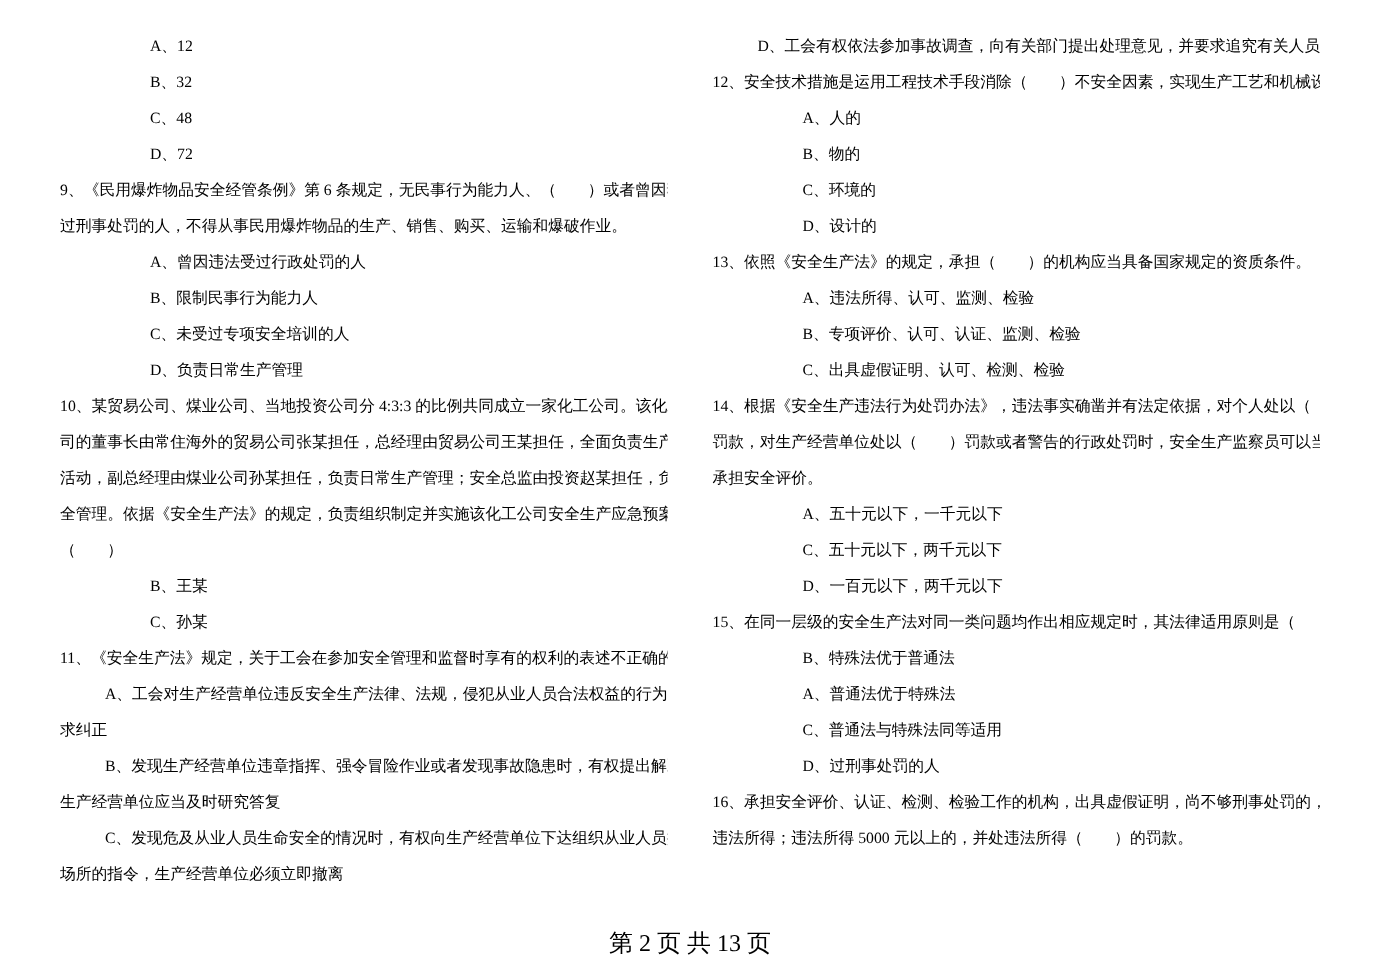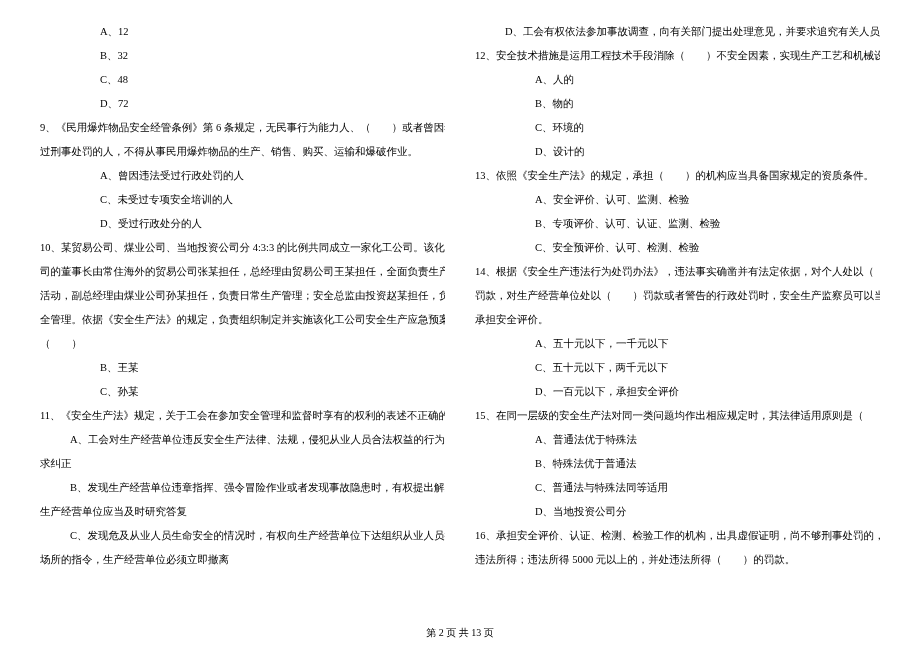--- a/index.html
+++ b/index.html
@@ -39,37 +39,38 @@
       padding-left: 60px;
     }
     .body-text {
       padding-left: 0px;
     }
     .footer {
       position: absolute;
       bottom: 10px;
       width: 100%;
       text-align: center;
-      font-size: 10px;
+      font-size: 16px;
     }
   </style>
 </head>
 <body>
 
 <div class="page-content">
   <div class="column">
     <div class="line indent-2">A、12</div>
     <div class="line indent-2">B、32</div>
     <div class="line indent-2">C、48</div>
     <div class="line indent-2">D、72</div>
     <div class="line body-text">9、《民用爆炸物品安全经管条例》第 6 条规定，无民事行为能力人、（　　）或者曾因犯罪受</div>
     <div class="line body-text">过刑事处罚的人，不得从事民用爆炸物品的生产、销售、购买、运输和爆破作业。</div>
     <div class="line indent-2">A、曾因违法受过行政处罚的人</div>
+    <div class="line indent-2">B、限制民事行为能力人</div>
     <div class="line indent-2">C、未受过专项安全培训的人</div>
-    <div class="line indent-2">D、受过行政处分的人</div>
+    <div class="line indent-2">D、负责日常生产管理</div>
     <div class="line body-text">10、某贸易公司、煤业公司、当地投资公司分 4:3:3 的比例共同成立一家化工公司。该化工公</div>
     <div class="line body-text">司的董事长由常住海外的贸易公司张某担任，总经理由贸易公司王某担任，全面负责生产经营</div>
     <div class="line body-text">活动，副总经理由煤业公司孙某担任，负责日常生产管理；安全总监由投资赵某担任，负责安</div>
     <div class="line body-text">全管理。依据《安全生产法》的规定，负责组织制定并实施该化工公司安全生产应急预案的是</div>
     <div class="line body-text">（　　）</div>
     <div class="line indent-2">B、王某</div>
     <div class="line indent-2">C、孙某</div>
     <div class="line body-text">11、《安全生产法》规定，关于工会在参加安全管理和监督时享有的权利的表述不正确的是（　）</div>
     <div class="line indent-1">A、工会对生产经营单位违反安全生产法律、法规，侵犯从业人员合法权益的行为，有权要</div>
     <div class="line body-text">求纠正</div>
@@ -80,32 +81,32 @@
   </div>
 
   <div class="column">
     <div class="line indent-1">D、工会有权依法参加事故调查，向有关部门提出处理意见，并要求追究有关人员的责任</div>
     <div class="line body-text">12、安全技术措施是运用工程技术手段消除（　　）不安全因素，实现生产工艺和机械设备等</div>
     <div class="line indent-2">A、人的</div>
     <div class="line indent-2">B、物的</div>
     <div class="line indent-2">C、环境的</div>
     <div class="line indent-2">D、设计的</div>
     <div class="line body-text">13、依照《安全生产法》的规定，承担（　　）的机构应当具备国家规定的资质条件。</div>
-    <div class="line indent-2">A、安全评价、认可、监测、检验</div>
+    <div class="line indent-2">A、违法所得、认可、监测、检验</div>
     <div class="line indent-2">B、专项评价、认可、认证、监测、检验</div>
-    <div class="line indent-2">C、安全预评价、认可、检测、检验</div>
+    <div class="line indent-2">C、出具虚假证明、认可、检测、检验</div>
     <div class="line body-text">14、根据《安全生产违法行为处罚办法》，违法事实确凿并有法定依据，对个人处以（　　）</div>
     <div class="line body-text">罚款，对生产经营单位处以（　　）罚款或者警告的行政处罚时，安全生产监察员可以当场作</div>
     <div class="line body-text">承担安全评价。</div>
     <div class="line indent-2">A、五十元以下，一千元以下</div>
     <div class="line indent-2">C、五十元以下，两千元以下</div>
-    <div class="line indent-2">D、一百元以下，承担安全评价</div>
+    <div class="line indent-2">D、一百元以下，两千元以下</div>
     <div class="line body-text">15、在同一层级的安全生产法对同一类问题均作出相应规定时，其法律适用原则是（　　）</div>
+    <div class="line indent-2">B、特殊法优于普通法</div>
     <div class="line indent-2">A、普通法优于特殊法</div>
-    <div class="line indent-2">B、特殊法优于普通法</div>
     <div class="line indent-2">C、普通法与特殊法同等适用</div>
-    <div class="line indent-2">D、当地投资公司分</div>
+    <div class="line indent-2">D、过刑事处罚的人</div>
     <div class="line body-text">16、承担安全评价、认证、检测、检验工作的机构，出具虚假证明，尚不够刑事处罚的，没收</div>
     <div class="line body-text">违法所得；违法所得 5000 元以上的，并处违法所得（　　）的罚款。</div>
   </div>
 </div>
 
 <div class="footer">第 2 页 共 13 页</div>
 
 </body></html>

